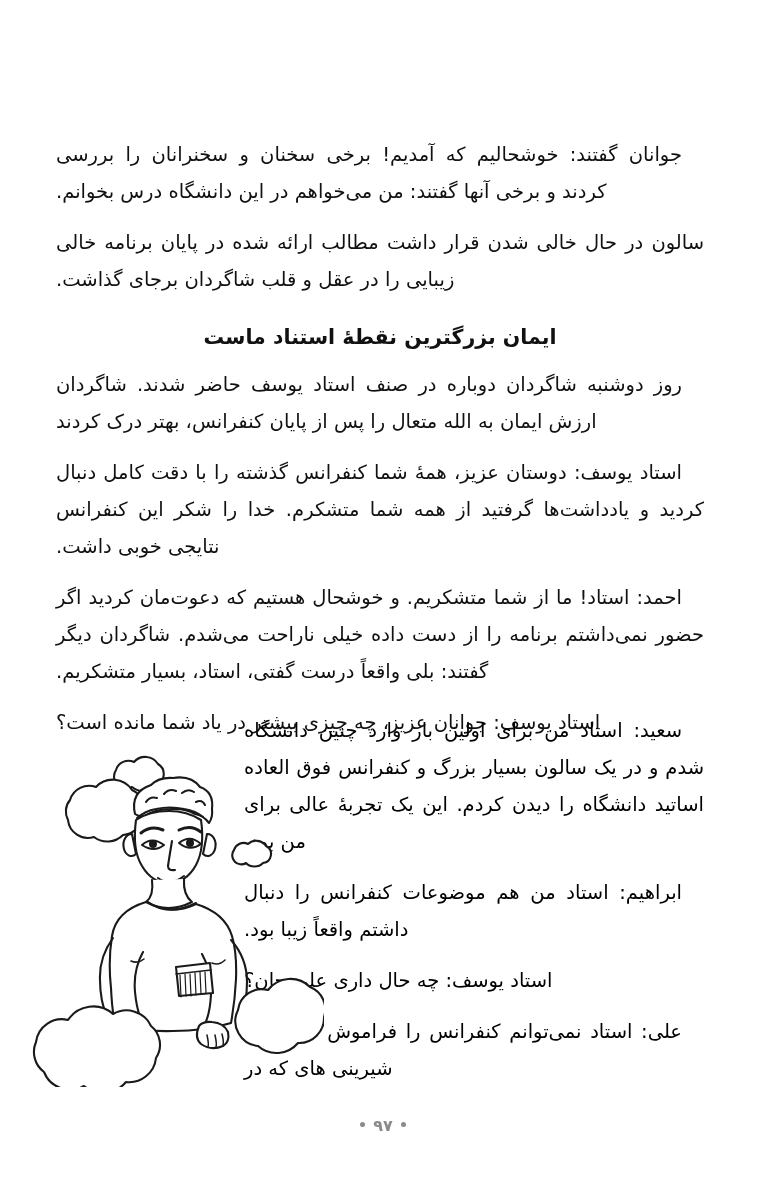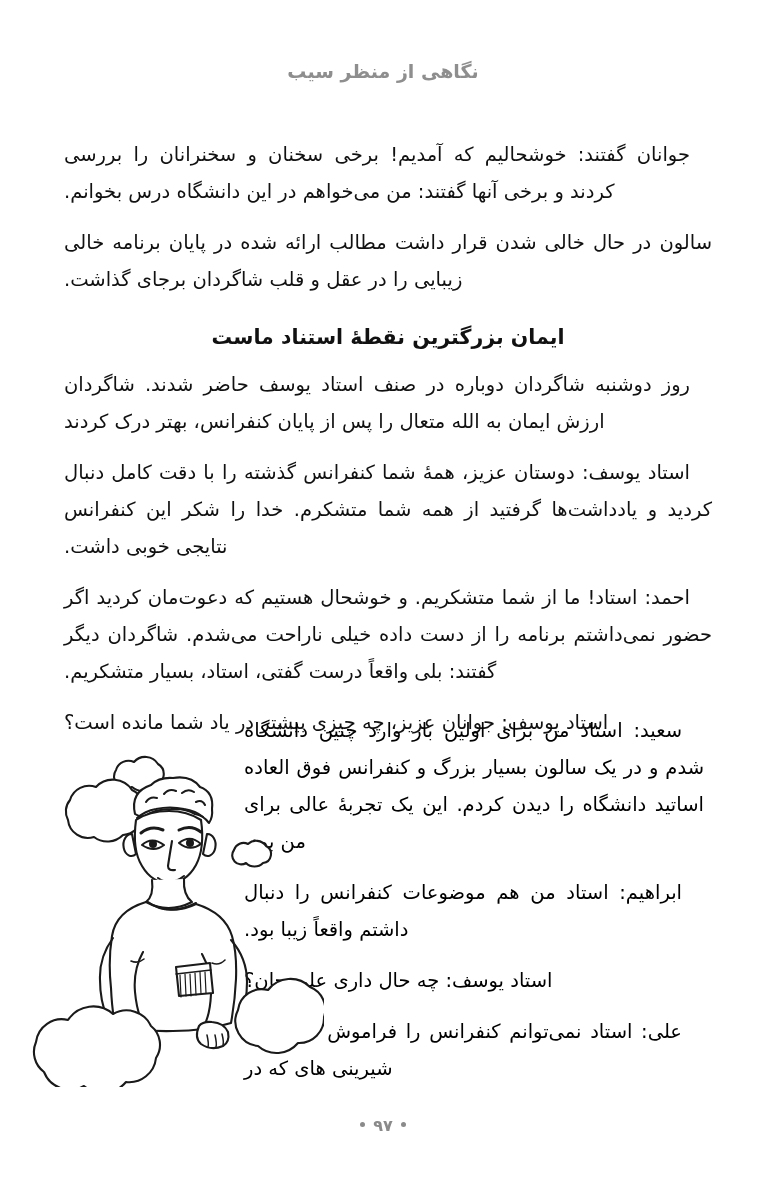--- a/index.html
+++ b/index.html
@@ -29,21 +29,21 @@
     font-weight: bold;
     color: #8e8e8e;
     letter-spacing: 0.5px;
     direction: rtl;
   }
 
   
   .text-column {
     position: absolute;
     top: 136px;
-    right: 54px;
+    right: 62px;
     width: 648px;
     direction: rtl;
     text-align: justify;
     text-align-last: center;
     color: #111111;
   }
 
   p.para {
     margin: 0 0 14px 0;
     font-size: 19.5px;
@@ -107,21 +107,20 @@
     vertical-align: middle;
     margin: 0 8px 3px 8px;
   }
   .folio .num { vertical-align: middle; }
 </style>
 </head>
 <body>
 
 <div class="page">
 
-  <div class="running-header">نگاهی از منظر سیب</div>
 
   <div class="text-column">
 
     <p class="para">جوانان گفتند: خوشحالیم که آمدیم! برخی سخنان و سخنرانان را بررسی کردند و برخی آنها گفتند: من می‌خواهم در این دانشگاه درس بخوانم.</p>
 
     <p class="para no-indent">سالون در حال خالی شدن قرار داشت مطالب ارائه شده در پایان برنامه خالی زیبایی را در عقل و قلب شاگردان برجای گذاشت.</p>
 
     <h2 class="section-heading">ایمان بزرگترین نقطۀ استناد ماست</h2>
 
     <p class="para">روز دوشنبه شاگردان دوباره در صنف  استاد یوسف حاضر شدند. شاگردان ارزش ایمان به الله متعال را پس از پایان کنفرانس، بهتر درک کردند</p>

